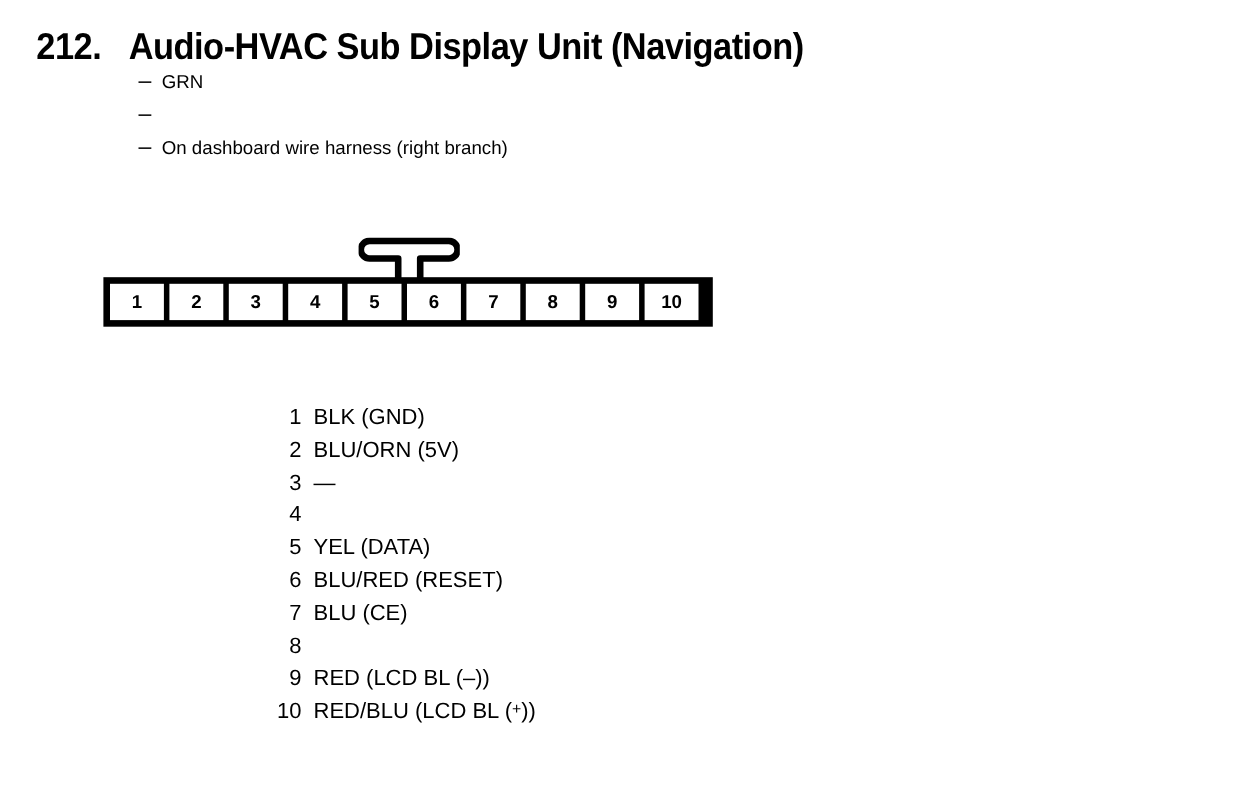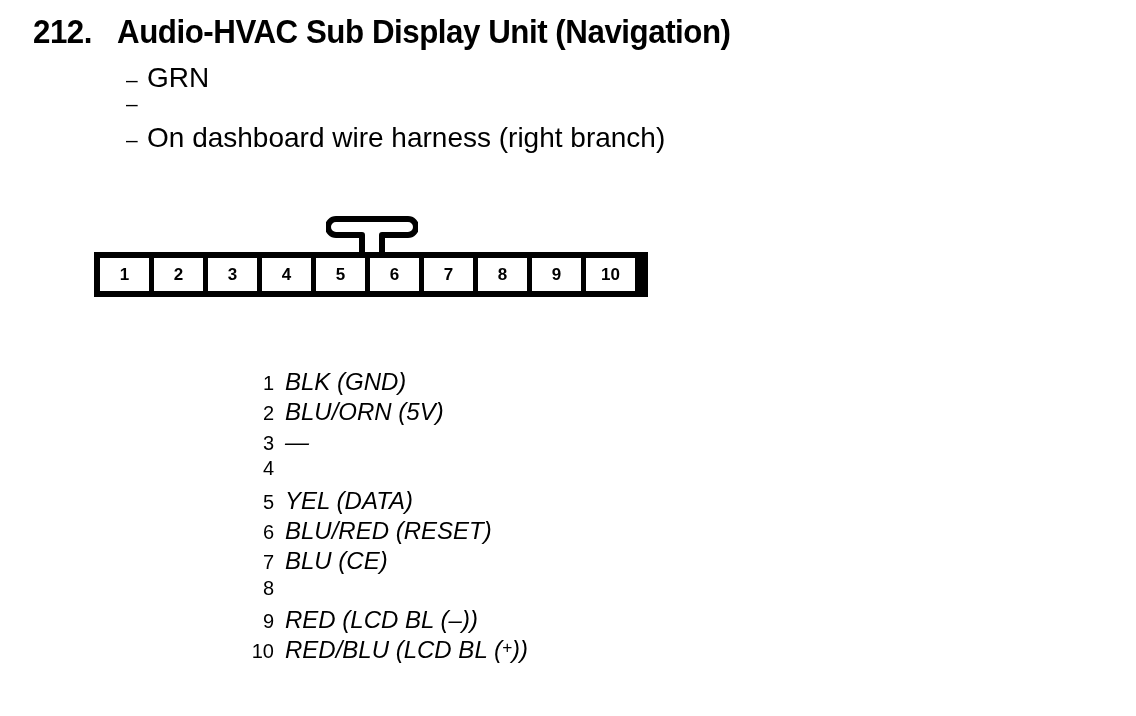--- a/index.html
+++ b/index.html
@@ -13,21 +13,21 @@
     position: relative;
     font-family: "Liberation Sans", sans-serif;
     color: #000000;
     overflow: hidden;
   }
 
   
   #heading {
     position: absolute;
     left: 33px;
-    top: 12px;
+    top: 24px;
     display: flex;
     align-items: flex-start;
     white-space: nowrap;
   }
   #heading .num {
     font-size: 34px;
     font-weight: bold;
     letter-spacing: -0.5px;
     transform: scaleX(0.92);
     transform-origin: left center;
@@ -52,21 +52,21 @@
     align-items: baseline;
     height: 30px;
     white-space: nowrap;
   }
   #notes .dash {
     width: 21px;
     font-size: 21px;
     flex: 0 0 auto;
   }
   #notes .note-text {
-    font-size: 28px;
+    font-size: 17px;
   }
 
   
   #connector-wrap {
     position: absolute;
     left: 94px;
     top: 216px;
     width: 560px;
     height: 85px;
   }
@@ -120,23 +120,22 @@
     height: 29.8px;
     white-space: nowrap;
   }
   .legend-num {
     width: 26px;
     text-align: right;
     font-size: 20px;
     flex: 0 0 auto;
   }
   .legend-label {
-    font-size: 24px;
+    font-size: 20px;
     margin-left: 11px;
-    font-style: italic;
   }
   .legend-label sup {
     font-size: 0.72em;
     vertical-align: 0.28em;
   }
 </style>
 </head>
 <body>
 
 <div id="heading">

